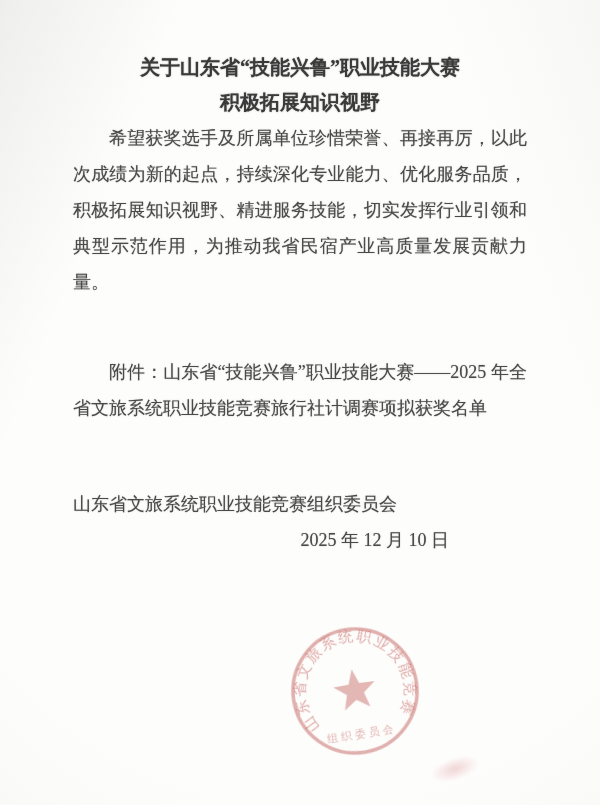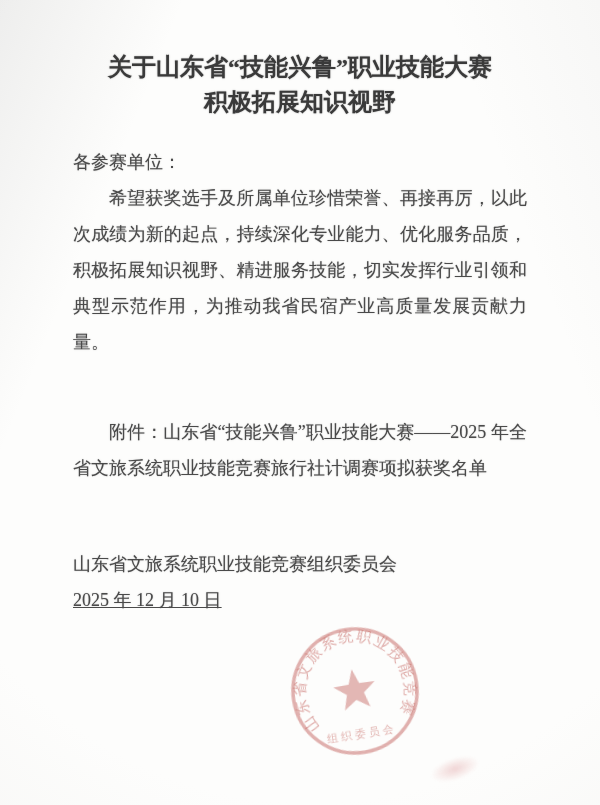--- a/index.html
+++ b/index.html
@@ -19,31 +19,31 @@
     color:#4a4a4a;
     font-size:18px;
     line-height:36px;
     text-align:justify;
     text-shadow:0 0 1.2px rgba(95,95,95,.55);
   }
   .title{
     padding-top:50px;
     text-align:center;
     font-weight:bold;
-    font-size:24px;
+    font-size:20px;
     line-height:35px;
     color:#3a3a3a;
     text-shadow:0 0 1.4px rgba(70,70,70,.6);
   }
   .title div{white-space:nowrap;}
   p{margin:0;text-indent:2em;}
   .salutation{margin-top:24px;text-indent:0;}
   .attachment{margin-top:54px;}
   .signature{margin-top:60px;text-indent:0;text-align:left;padding-right:8px;white-space:nowrap;}
-  .date{text-indent:0;text-align:left;padding-right:78px;white-space:nowrap;text-decoration:underline;}
+  .date{text-indent:0;text-align:right;padding-right:78px;white-space:nowrap;}
   .seal{
     position:absolute;
     left:280px;top:616px;
     width:150px;height:150px;
     transform:rotate(-9deg);
     opacity:.82;
     mix-blend-mode:multiply;
     filter:blur(.4px);
   }
   .seal text{font-family:"Liberation Sans", sans-serif;}
@@ -61,21 +61,20 @@
 
 <div class="page">
 
   <div class="content">
 
     <div class="title">
       <div>关于山东省“技能兴鲁”职业技能大赛</div>
       <div>积极拓展知识视野</div>
     </div>
 
-    <p class="salutation">各参赛单位：</p>
 
     <p>希望获奖选手及所属单位珍惜荣誉、再接再厉，以此次成绩为新的起点，持续深化专业能力、优化服务品质，积极拓展知识视野、精进服务技能，切实发挥行业引领和典型示范作用，为推动我省民宿产业高质量发展贡献力量。</p>
 
     <p class="attachment">附件：山东省“技能兴鲁”职业技能大赛——2025 年全省文旅系统职业技能竞赛旅行社计调赛项拟获奖名单</p>
 
     <p class="signature">山东省文旅系统职业技能竞赛组织委员会</p>
     <p class="date">2025 年 12 月 10 日</p>
 
   </div>
 

